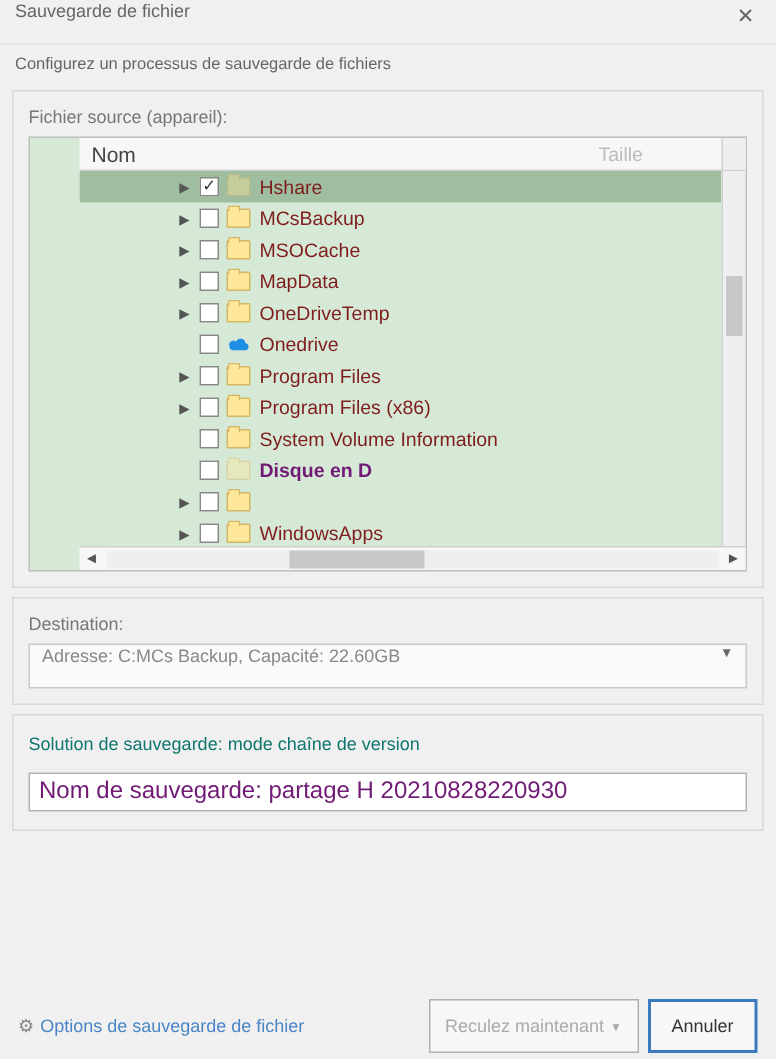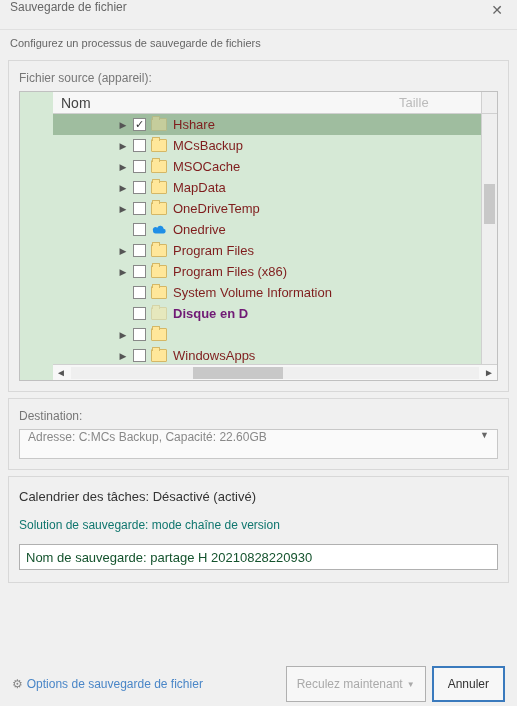--- a/index.html
+++ b/index.html
@@ -41,21 +41,21 @@
 .hscroll { height: 16px; background: #f7f7f7; border-top: 1px solid #d0d0d0; display: flex; align-items: center; }
 .hscroll .arrow { width: 16px; text-align: center; color: #555; font-size: 10px; cursor: pointer; }
 .hscroll .track { flex: 1; height: 12px; background: #efefef; position: relative; margin: 0 2px; }
 .hscroll .track .hthumb { position: absolute; top: 0; bottom: 0; left: 30%; width: 22%; background: #c8c8c8; }
 
 .dest-select { width: 100%; height: 30px; border: 1px solid #c8c8c8; background: #fafafa; display: flex; align-items: flex-start; padding: 0 8px; margin-top: 6px; color: #888; font-size: 12px; cursor: pointer; }
 .dest-select .dd { margin-left: auto; font-size: 9px; color: #666; }
 
 .schedule-label { color: #333; font-size: 13px; margin-bottom: 14px; }
 .solution-label { color: #0f766e; font-size: 12px; margin-bottom: 12px; }
-.name-input { width: 100%; height: 26px; border: 1px solid #b0b0b0; background: #fff; padding: 0 6px; font-size: 13px; color: #14532d; }
+.name-input { width: 100%; height: 26px; border: 1px solid #b0b0b0; background: #fff; padding: 0 6px; font-size: 16px; color: #701a75; }
 
 .footer { position: absolute; bottom: 0; left: 0; right: 0; height: 44px; display: flex; align-items: center; padding: 0 12px; background: #f0f0f0; }
 .opt-link { color: #4a86c7; font-size: 12px; cursor: pointer; display: flex; align-items: center; gap: 4px; }
 .opt-link .gear { color: #888; font-size: 12px; }
 .spacer { flex: 1; }
 .btn { height: 36px; padding: 0 10px; border: 1px solid #b0b0b0; background: #f7f7f7; font-size: 12px; color: #555; cursor: pointer; display: flex; align-items: center; margin-left: 6px; }
 .btn.split { color: #aaa; }
 .btn.split .dd { margin-left: 4px; font-size: 8px; }
 .btn.cancel { border: 2px solid #3a7abd; color: #333; padding: 0 14px; }
 
@@ -173,21 +173,20 @@
 
 <div class="section">
   <div class="section-label">Destination:</div>
   <div class="dest-select">
     <span>Adresse: C:MCs Backup, Capacité: 22.60GB</span>
     <span class="dd">▼</span>
   </div>
 </div>
 
 <div class="section combined">
-  <div class="schedule-label">Calendrier des tâches: Désactivé (activé)</div>
   <div class="solution-label">Solution de sauvegarde: mode chaîne de version</div>
   <input class="name-input" type="text" value="Nom de sauvegarde: partage H 20210828220930" style="">
 </div>
 
 <div class="footer">
   <div class="opt-link">
     <span class="gear">⚙</span>
     <span>Options de sauvegarde de fichier</span>
   </div>
   <div class="spacer"></div>

